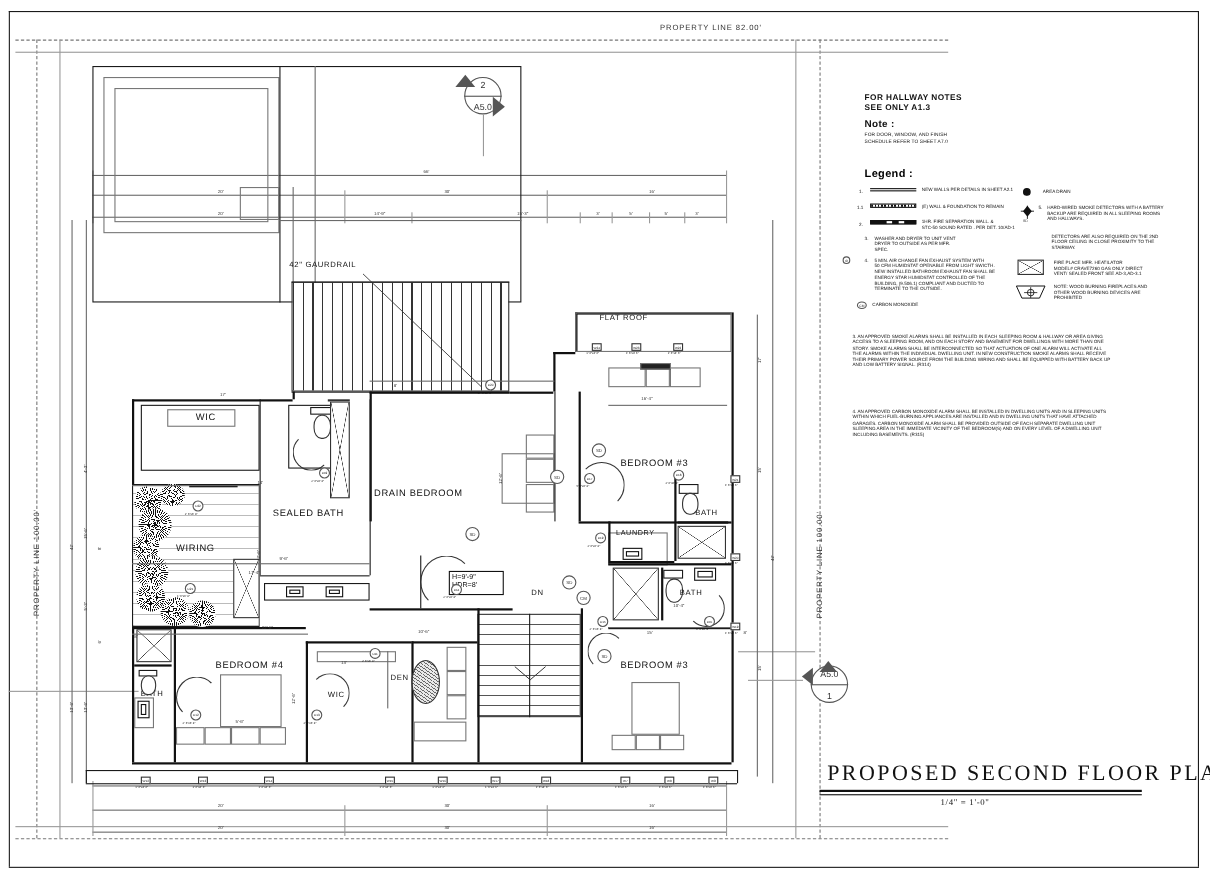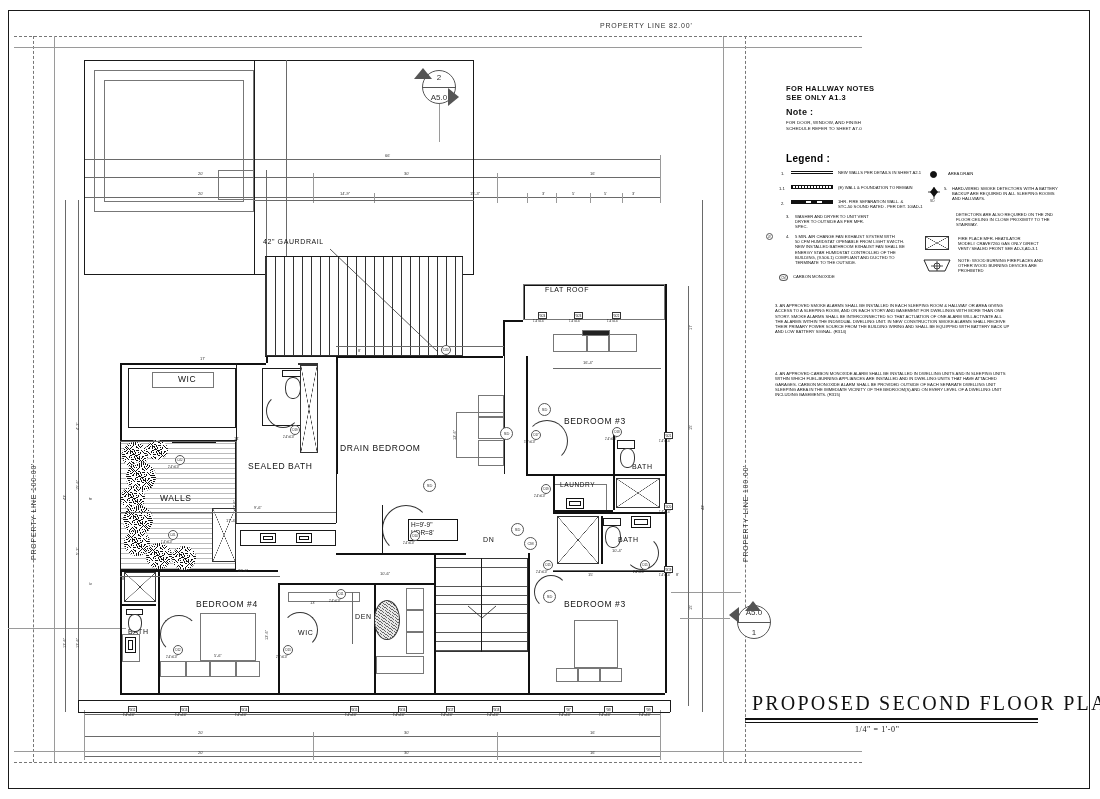--- a/index.html
+++ b/index.html
@@ -273,21 +273,21 @@
   <div class="box" style="left:240px; top:530px; width:96px; height:16px;"></div>
   <div class="sink" style="left:260px; top:533px; width:16px; height:10px;">
       <i></i>
     </div>
   <div class="sink" style="left:296px; top:533px; width:16px; height:10px;">
       <i></i>
     </div>
 
   <div class="box" style="left:120px; top:440px; width:116px; height:130px;"></div>
   <div class="patio-fill" style="left:121px; top:441px; width:114px; height:128px;"></div>
-  <div class="room" style="left:160px; top:493px;">WALLS</div>
+  <div class="room" style="left:160px; top:493px;">WIRING</div>
 
   <div class="plant" style="left:122px; top:442px; width:26px; height:26px;"></div>
   <div class="plant" style="left:126px; top:462px; width:30px; height:30px;"></div>
   <div class="plant" style="left:121px; top:486px; width:24px; height:24px;"></div>
   <div class="plant" style="left:123px; top:505px; width:30px; height:30px;"></div>
   <div class="plant" style="left:124px; top:530px; width:26px; height:26px;"></div>
   <div class="plant" style="left:146px; top:543px; width:26px; height:26px;"></div>
   <div class="plant" style="left:172px; top:546px; width:24px; height:24px;"></div>
   <div class="plant" style="left:146px; top:440px; width:22px; height:20px;"></div>
 

